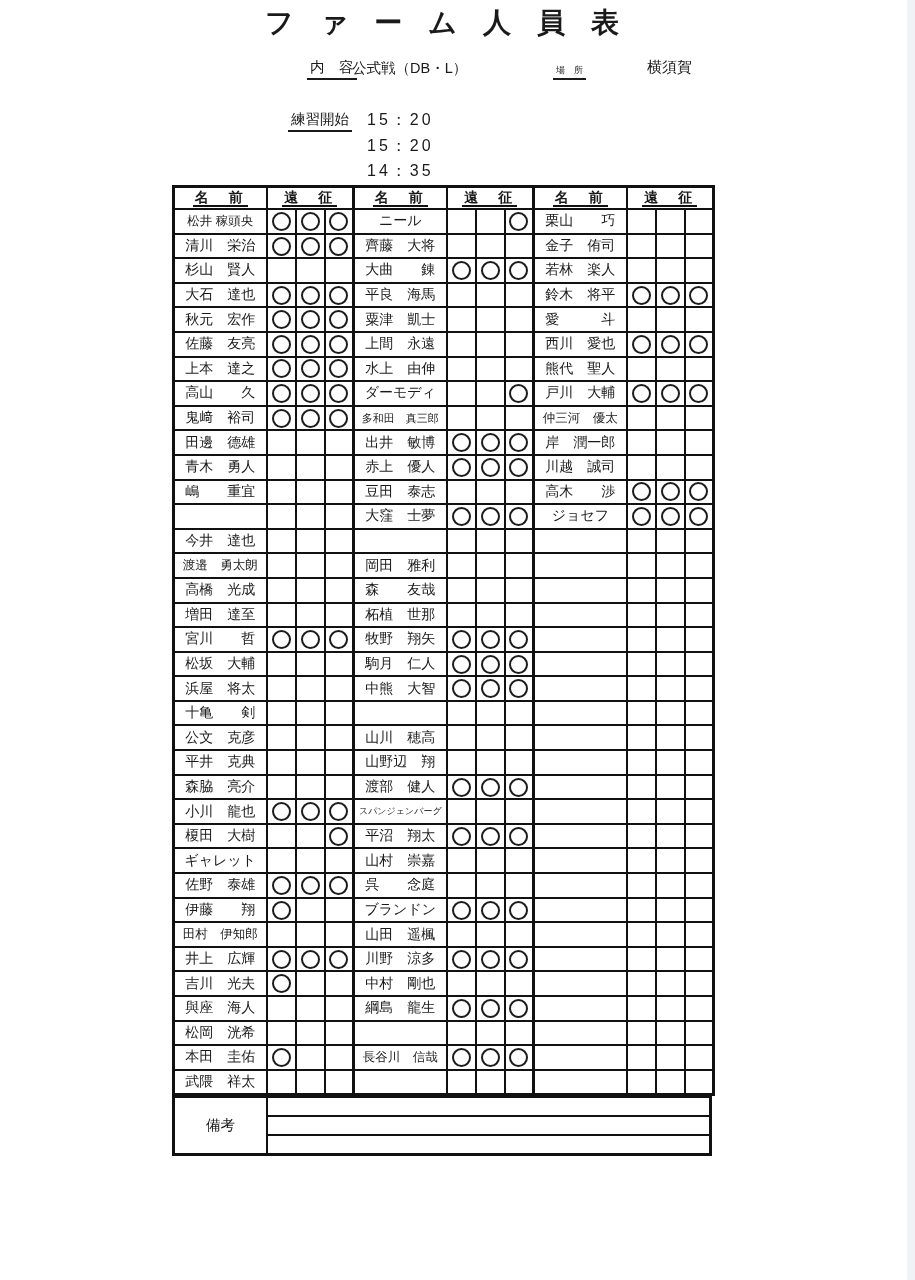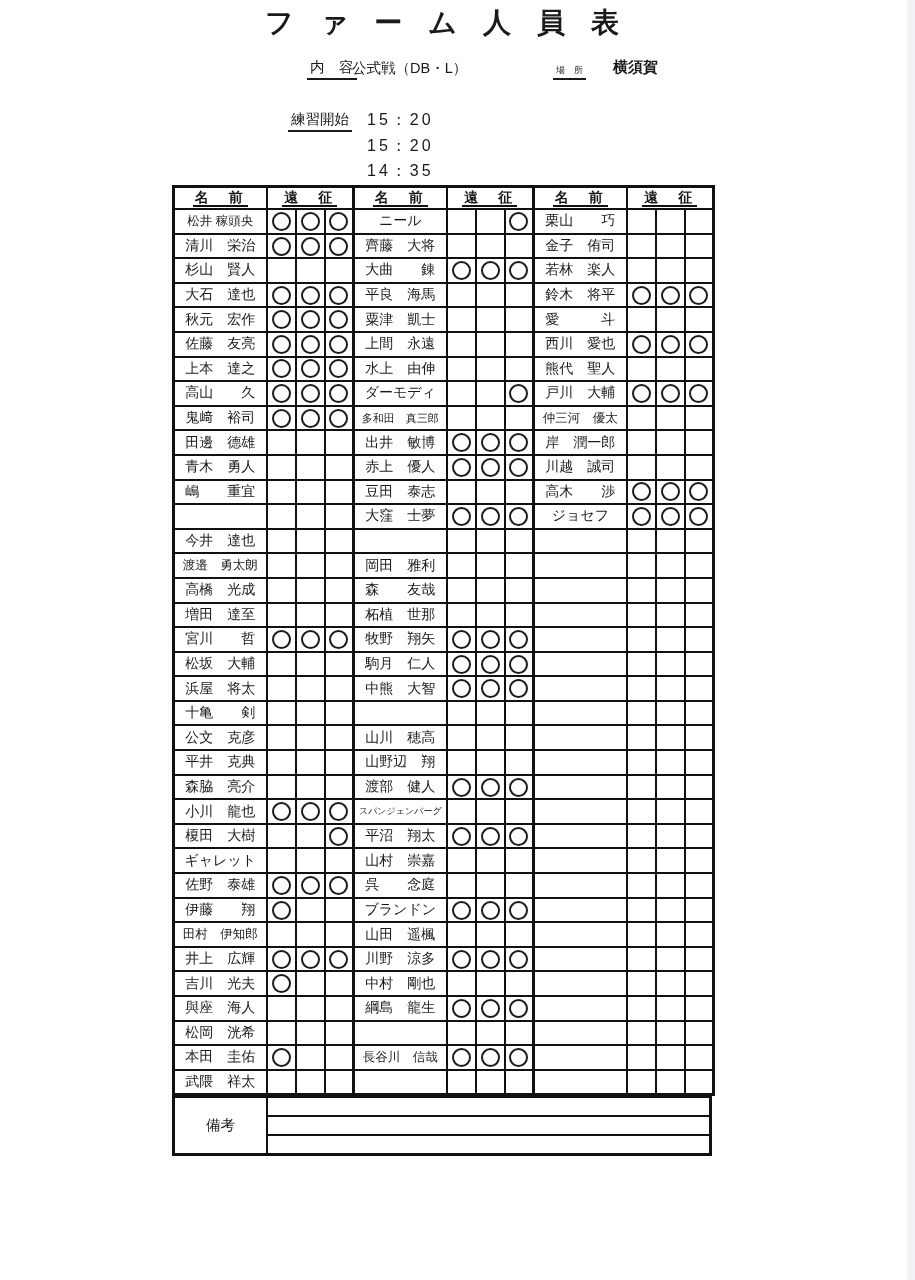--- a/index.html
+++ b/index.html
@@ -11,21 +11,21 @@
   .scroll-strip{position:absolute;top:0;right:0;width:8px;height:1280px;background:#f0f2f5;}
   .page-title{
     position:absolute;left:172px;top:4px;width:540px;margin:0;
     text-align:center;font-size:28px;font-weight:bold;
     letter-spacing:26px;text-indent:26px;white-space:nowrap;
   }
   .meta-label{border-bottom:2px solid #1a1a1a;padding:0 3px 1px 3px;font-weight:normal;}
   .lbl-content{position:absolute;left:285px;top:58px;font-size:14.5px;margin-left:22px;}
   .val-content{position:absolute;left:352px;top:59px;font-size:14.5px;}
   .lbl-place{position:absolute;left:553px;top:64px;font-size:9px;}
-  .val-place{position:absolute;left:613px;top:58px;font-size:15px;font-weight:bold;}
+  .val-place{position:absolute;left:647px;top:58px;font-size:15px;}
   .lbl-practice{position:absolute;left:288px;top:110px;font-size:14.5px;}
   .practice-times{position:absolute;left:367px;top:107px;font-size:16px;letter-spacing:3px;line-height:25.5px;}
   .sheet{position:absolute;left:172px;top:185px;width:540px;}
   table.roster{border-collapse:collapse;table-layout:fixed;width:540px;border:3px solid #111;}
   table.roster col.cn{width:93px;}
   table.roster col.cc{width:29px;}
   table.roster th,table.roster td{border:2px solid #111;padding:0;overflow:hidden;white-space:nowrap;}
   table.roster th{height:20px;font-size:14px;text-align:center;vertical-align:middle;}
   table.roster td{height:22.6px;text-align:center;vertical-align:middle;}
   table.roster td.gstart,table.roster th.gstart{border-left:3px solid #111;}

